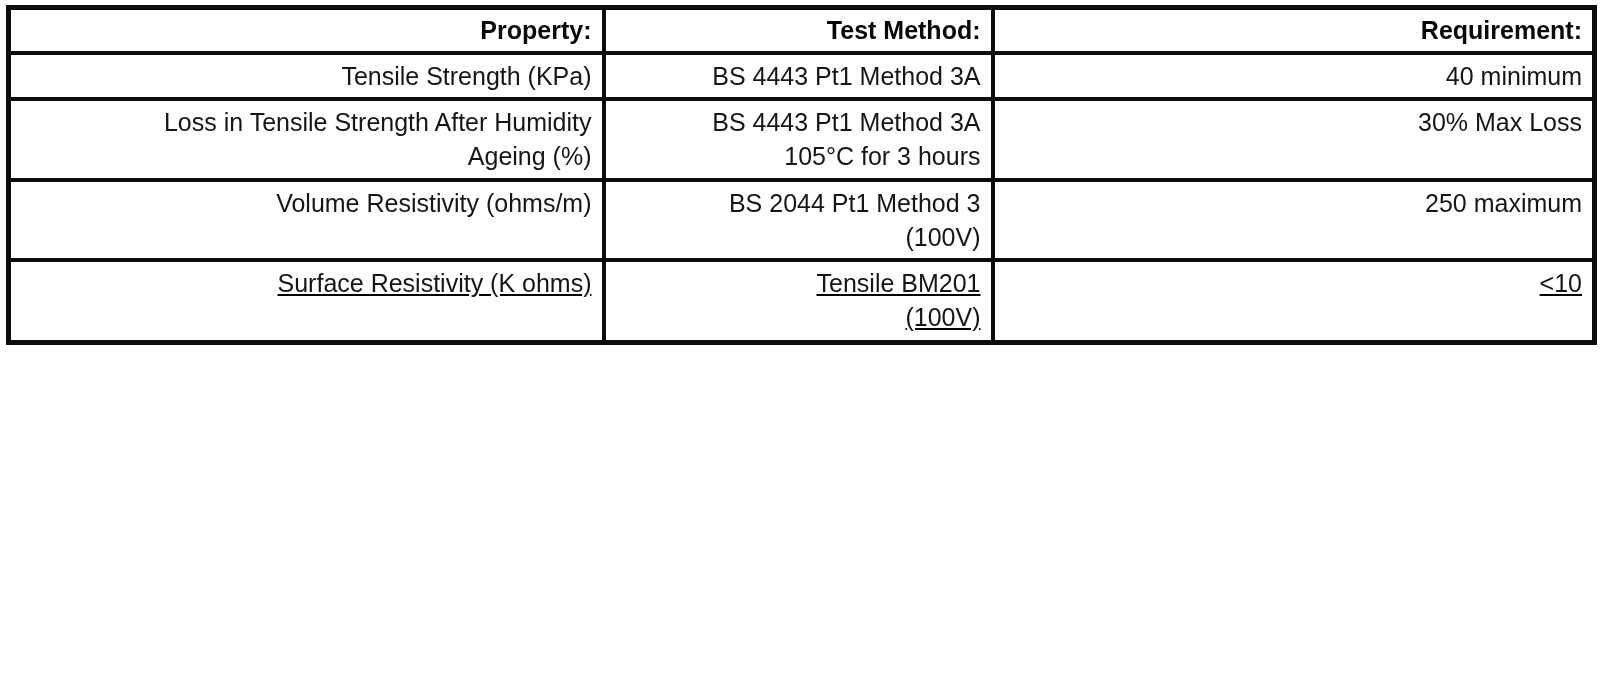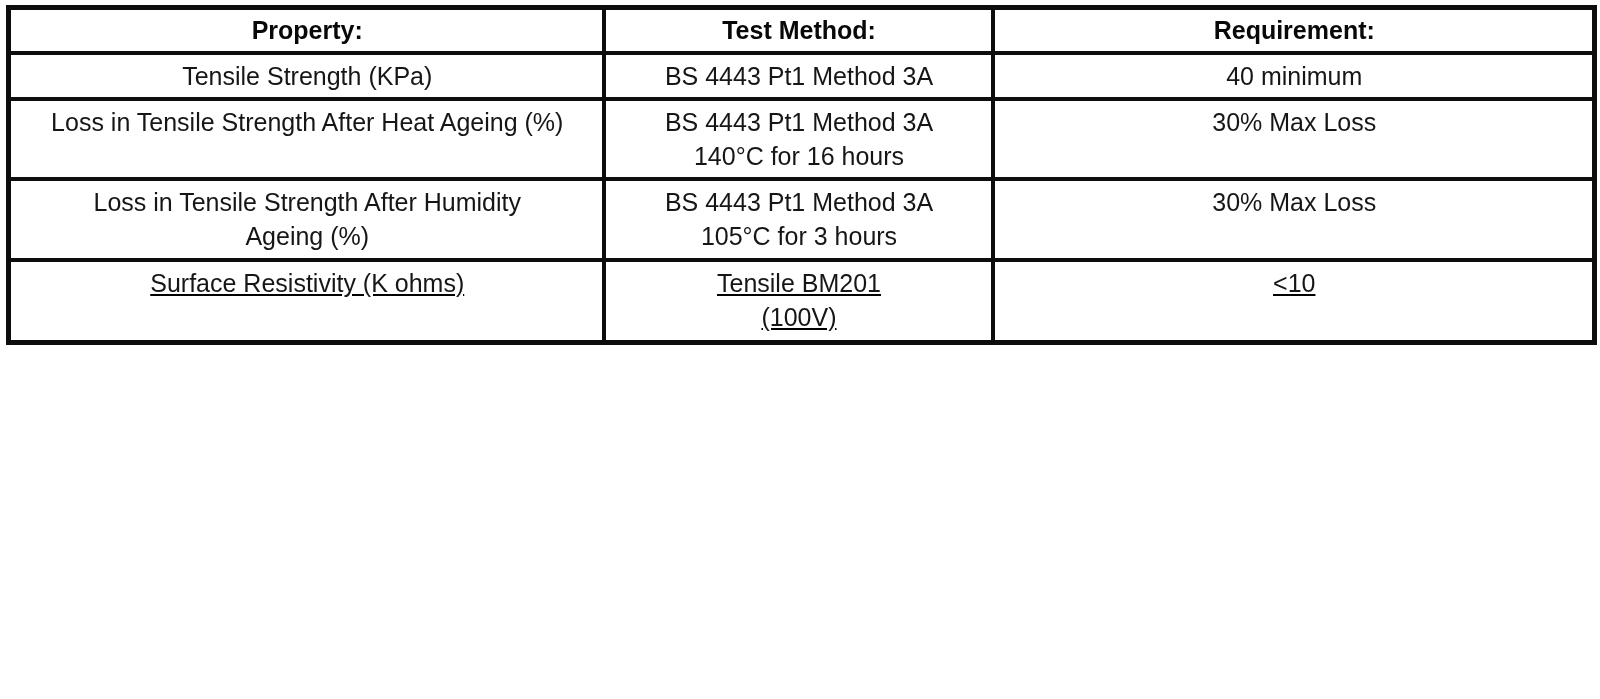--- a/index.html
+++ b/index.html
@@ -18,21 +18,21 @@
     width: 1586px;
     border: 5px solid #0d0d0d;
     background: #ffffff;
   }
   .spec-table col.c1 { width: 595px; }
   .spec-table col.c2 { width: 389px; }
   .spec-table col.c3 { width: 602px; }
   .spec-table th, .spec-table td {
     border: 4px solid #0d0d0d;
     vertical-align: top;
-    text-align: center;
+    text-align: right;
     padding: 5px 10px 4px 12px;
     font-size: 25px;
     line-height: 1.34;
     color: #161616;
     white-space: pre-line;
     overflow: hidden;
   }
   .spec-table th {
     font-weight: bold;
     font-size: 25px;
@@ -66,32 +66,32 @@
       <th>Test Method:</th>
       <th>Requirement:</th>
     </tr>
   </thead>
   <tbody>
     <tr class="r-2">
       <td>Tensile Strength (KPa)</td>
       <td>BS 4443 Pt1 Method 3A</td>
       <td>40 minimum</td>
     </tr>
-    <tr class="r-4">
-      <td>Loss in Tensile Strength After Heat Ageing (%)</td>
-      <td>BS 4443 Pt1 Method 3A
-140°C for 16 hours</td>
-      <td>30% Max Loss</td>
-    </tr>
     <tr class="r-5">
       <td>Loss in Tensile Strength After Humidity
 Ageing (%)</td>
       <td>BS 4443 Pt1 Method 3A
 105°C for 3 hours</td>
       <td>30% Max Loss</td>
+    </tr>
+    <tr class="r-7">
+      <td>Volume Resistivity (ohms/m)</td>
+      <td>BS 2044 Pt1 Method 3
+(100V)</td>
+      <td>250 maximum</td>
     </tr>
     <tr class="r-8">
       <td>Surface Resistivity (K ohms)</td>
       <td>Tensile BM201
 (100V)</td>
       <td>&lt;10</td>
     </tr>
   </tbody>
 </table>
 

